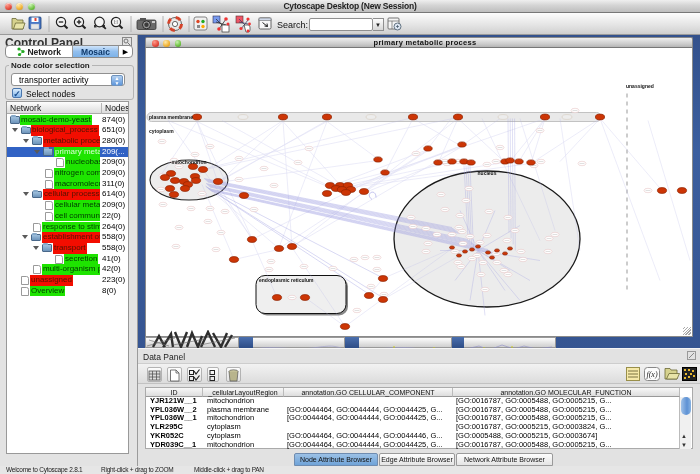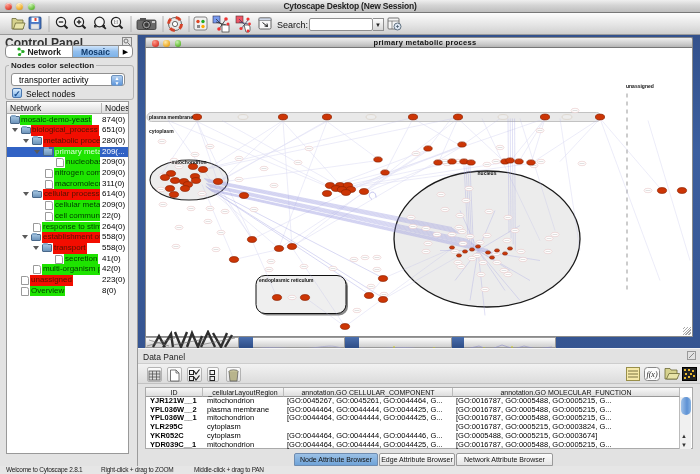--- a/index.html
+++ b/index.html
@@ -192,21 +192,21 @@
   <div id="seg">
     <div class="s1"><svg width="8" height="9" style="vertical-align:-1px">
           <circle cx="2" cy="2" r="1.6" fill="#2a2"></circle>
           <circle cx="6" cy="4.5" r="1.6" fill="#2a2"></circle>
           <circle cx="2.5" cy="7.5" r="1.6" fill="#2a2"></circle>
           <path d="M2 2 L6 4.5 L2.5 7.5" stroke="#2a2" fill="none" stroke-width="0.7"></path>
         </svg> Network</div>
     <div class="s2">Mosaic</div>
     <div class="s3">▶</div>
   </div>
-  <div id="grouplbl">Nodes color selection</div>
+  <div id="grouplbl">Node color selection</div>
   <div id="groupbox"></div>
   <div id="combo">transporter activity<span id="combostep">▲<br>▼</span></div>
   <div id="selchk">✓</div>
   <div id="selchklbl">Select nodes</div>
   <div id="treewrap">
     <div id="treehdr">
         <span class="c1">Network</span>
         <span class="c2">Nodes</span>
       </div>
     <div class="trow" style="top:12.5px">
@@ -786,21 +786,20 @@
       </svg>
   </div>
   <div id="dtable">
     <div class="dhdr" style="left:0px;width:57px">ID</div>
       <div class="dhdr" style="left:57px;width:81px">_cellularLayoutRegion</div>
       <div class="dhdr" style="left:138px;width:169px">annotation.GO CELLULAR_COMPONENT</div>
       <div class="dhdr" style="left:307px;width:227px">annotation.GO MOLECULAR_FUNCTION</div>
     <div class="drow" style="top:9.0px;left:0;width:534px">
       <span class="dcell" style="left:4px;width:53px;font-weight:bold">YJR121W__1</span>
       <span class="dcell" style="left:61px;width:77px">mitochondrion</span>
-      <span class="dcell" style="left:141px;width:166px">[GO:0045267, GO:0045261, GO:0044464, G...</span>
       <span class="dcell" style="left:310px;width:170px">[GO:0016787, GO:0005488, GO:0005215, G...</span>
       </div>
       <div class="drow" style="top:17.7px;left:0;width:534px">
       <span class="dcell" style="left:4px;width:53px;font-weight:bold">YPL036W__2</span>
       <span class="dcell" style="left:61px;width:77px">plasma membrane</span>
       <span class="dcell" style="left:141px;width:166px">[GO:0044464, GO:0044444, GO:0044425, G...</span>
       <span class="dcell" style="left:310px;width:170px">[GO:0016787, GO:0005488, GO:0005215, G...</span>
       </div>
       <div class="drow" style="top:26.4px;left:0;width:534px">
       <span class="dcell" style="left:4px;width:53px;font-weight:bold">YPL036W__1</span>

